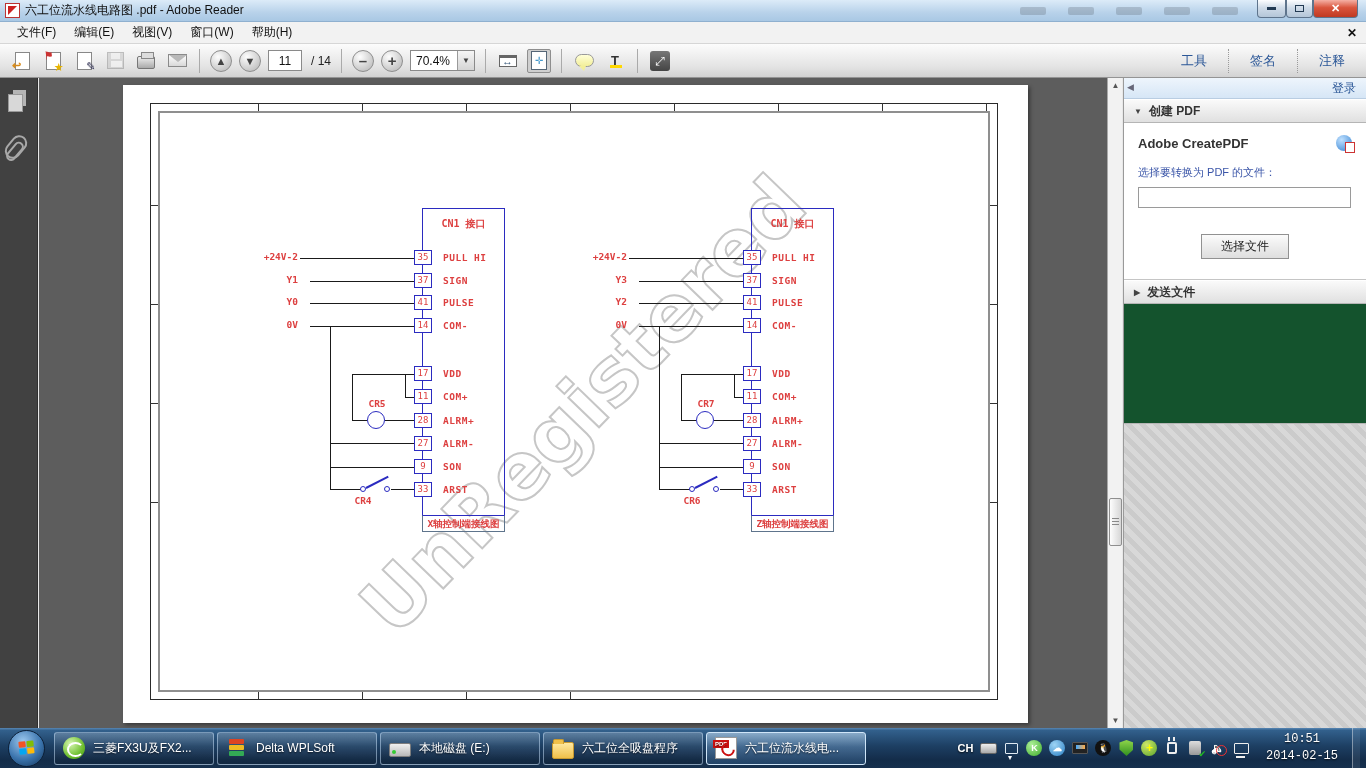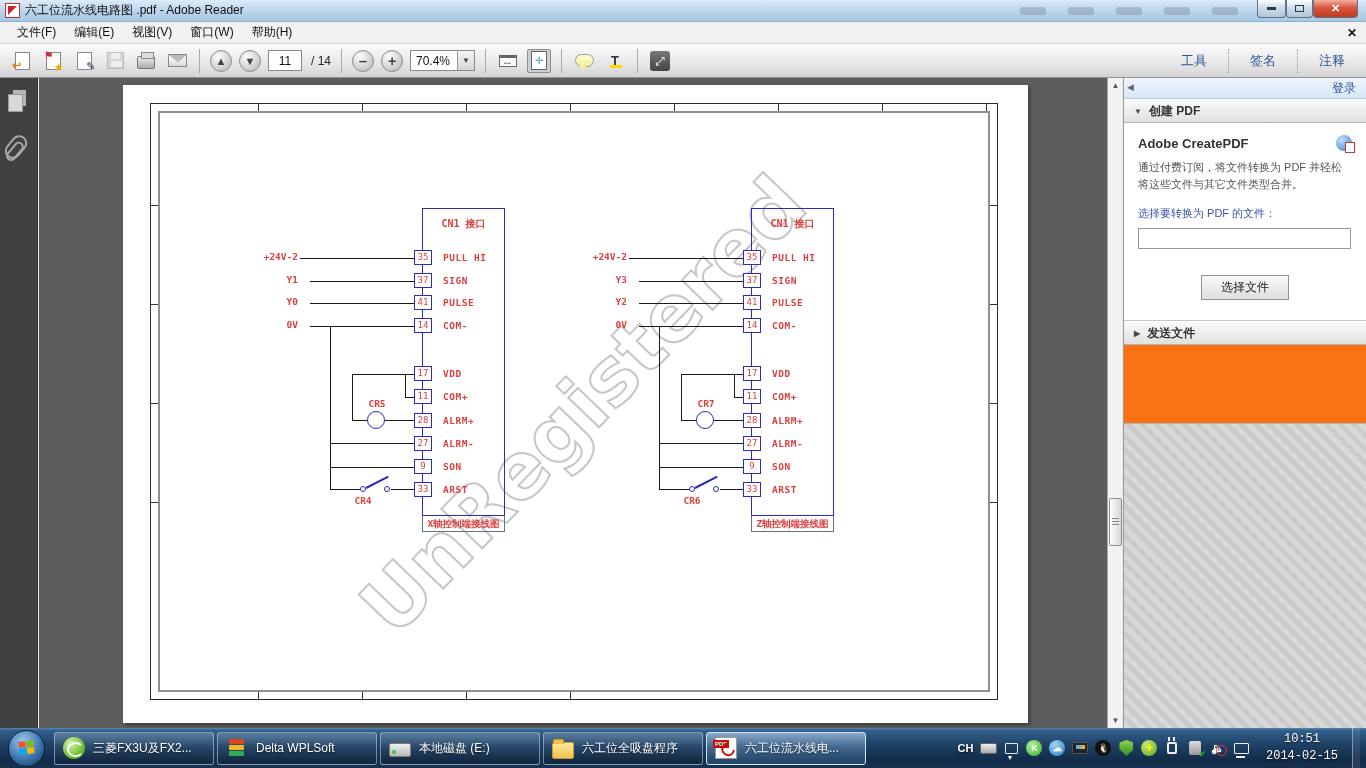--- a/index.html
+++ b/index.html
@@ -88,21 +88,21 @@
   
   .vscroll { position:absolute; left:1107px; top:0; width:15px; height:650px; background:#f2f2f2; border-left:1px solid #a9a9a9; }
   .vs-btn { position:absolute; left:1px; width:13px; height:15px; color:#555; font-size:8px; text-align:center; line-height:15px; }
   .vs-btn.up { top:0; } .vs-btn.up::before { content:"▲"; }
   .vs-btn.down { bottom:0; } .vs-btn.down::before { content:"▼"; }
   .vs-thumb { position:absolute; left:1px; top:420px; width:13px; height:48px; border:1px solid #8e8e8e; border-radius:2px;
     background:linear-gradient(90deg,#fdfdfd,#d6d6d6); }
   .vs-thumb::after { content:""; position:absolute; left:2px; top:19px; width:7px; height:1px; background:#888; box-shadow:0 3px 0 #888,0 6px 0 #888; }
 
   
-  .rpanel { position:absolute; left:1123px; top:0; width:243px; height:650px; background:#f97316; border-left:1px solid #9a9a9a; }
+  .rpanel { position:absolute; left:1123px; top:0; width:243px; height:650px; background:#14532d; border-left:1px solid #9a9a9a; }
   .signin-row { height:21px; background:linear-gradient(#eef5fc,#d6e6f6); border-bottom:1px solid #b9cde2;
     display:flex; align-items:center; justify-content:flex-end; padding-right:10px; font-size:12px; color:#2b5797; }
   .collapse-ar { position:absolute; left:3px; top:4px; font-size:9px; color:#667; }
   .collapse-ar::before { content:"◀"; }
   .phead { height:24px; background:linear-gradient(#fafafa,#e0e0e0); border-top:1px solid #fff; border-bottom:1px solid #b5b5b5;
     display:flex; align-items:center; padding-left:10px; font-size:12px; font-weight:bold; color:#333; gap:7px; }
   .tri { font-size:8px; color:#444; }
   .pcontent { background:#fff; padding:12px 14px 20px 14px; border-bottom:1px solid #c5c5c5; }
   .cp-title-row { display:flex; justify-content:space-between; align-items:center; }
   .cp-title { font-size:13px; font-weight:bold; color:#333; }
@@ -466,21 +466,20 @@
       </div>
       <div class="phead">
         <span class="tri">▼</span>
         <span>创建 PDF</span>
       </div>
       <div class="pcontent">
         <div class="cp-title-row">
           <span class="cp-title">Adobe CreatePDF</span>
           <span class="globe-ic"></span>
         </div>
-        <div class="cp-desc">通过付费订阅，将文件转换为 PDF 并轻松将这些文件与其它文件类型合并。</div>
         <div class="cp-select">选择要转换为 PDF 的文件：</div>
         <div class="cp-input"></div>
         <button class="cp-btn">选择文件</button>
       </div>
       <div class="phead">
         <span class="tri">▶</span>
         <span>发送文件</span>
       </div>
       <div class="hatch"></div>
     </div>

